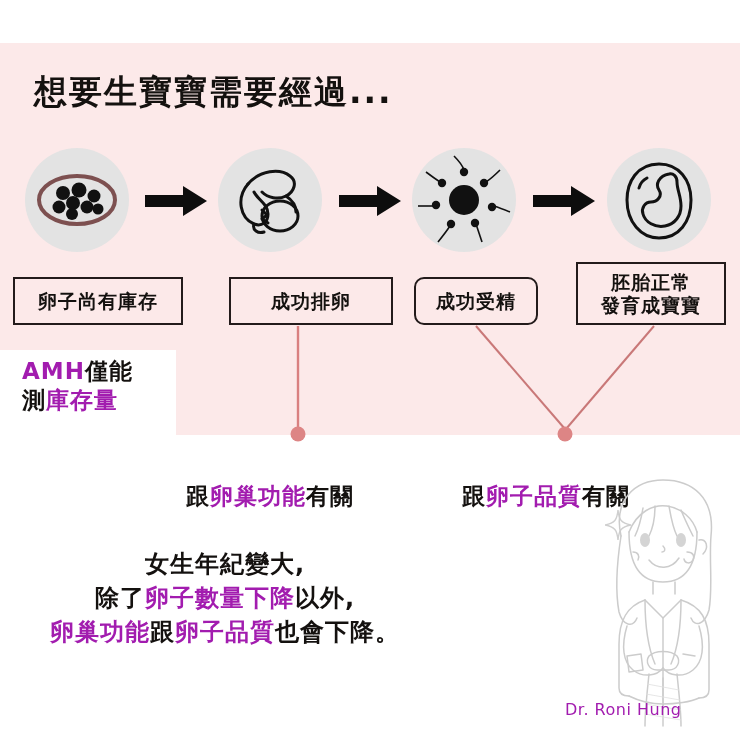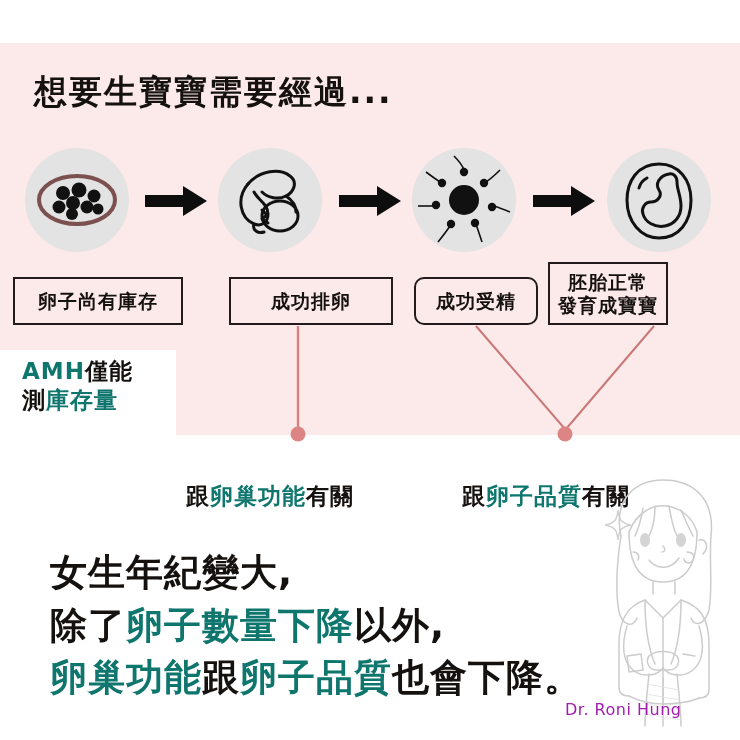--- a/index.html
+++ b/index.html
@@ -90,35 +90,35 @@
     text-align: center;
     font-size: 19px;
     line-height: 1.16;
     font-weight: bold;
     letter-spacing: 1px;
     box-sizing: border-box;
   }
   .sb1 { left: 13px;  top: 277px; width: 170px; height: 48px; }
   .sb2 { left: 229px; top: 277px; width: 164px; height: 48px; }
   .sb3 { left: 414px; top: 277px; width: 124px; height: 48px; border-radius: 10px; }
-  .sb4 { left: 548px; top: 262px; width: 120px; height: 63px; }
+  .sb4 { left: 576px; top: 262px; width: 150px; height: 63px; }
   .sb4 .two-line { display: block; }
 
   
   .amh-note {
     position: absolute;
     left: 22px;
     top: 357px;
     font-size: 23px;
     font-weight: bold;
     line-height: 1.28;
     letter-spacing: 1px;
     white-space: nowrap;
   }
-  .pink-text  { color: #0f766e; }
+  .pink-text  { color: #a21caf; }
   .black-text { color: #14110f; }
 
   
   .connectors {
     position: absolute;
     left: 0;
     top: 0;
     width: 740px;
     height: 740px;
     pointer-events: none;
@@ -134,25 +134,26 @@
     margin-top: 38px;
   }
   .rel1 { left: 186px; top: 443px; }
   .rel2 { left: 462px; top: 443px; text-align: right; }
 
   
   .paragraph {
     position: absolute;
     left: 50px;
     top: 547px;
-    font-size: 37px;
+    font-size: 24px;
     font-weight: bold;
     line-height: 1.42;
     letter-spacing: 1px;
     white-space: nowrap;
+    text-align: center;
   }
   .paragraph .line { display: block; }
 
   
   .signature {
     position: absolute;
     left: 565px;
     top: 700px;
     font-size: 16px;
     color: #a21caf;

